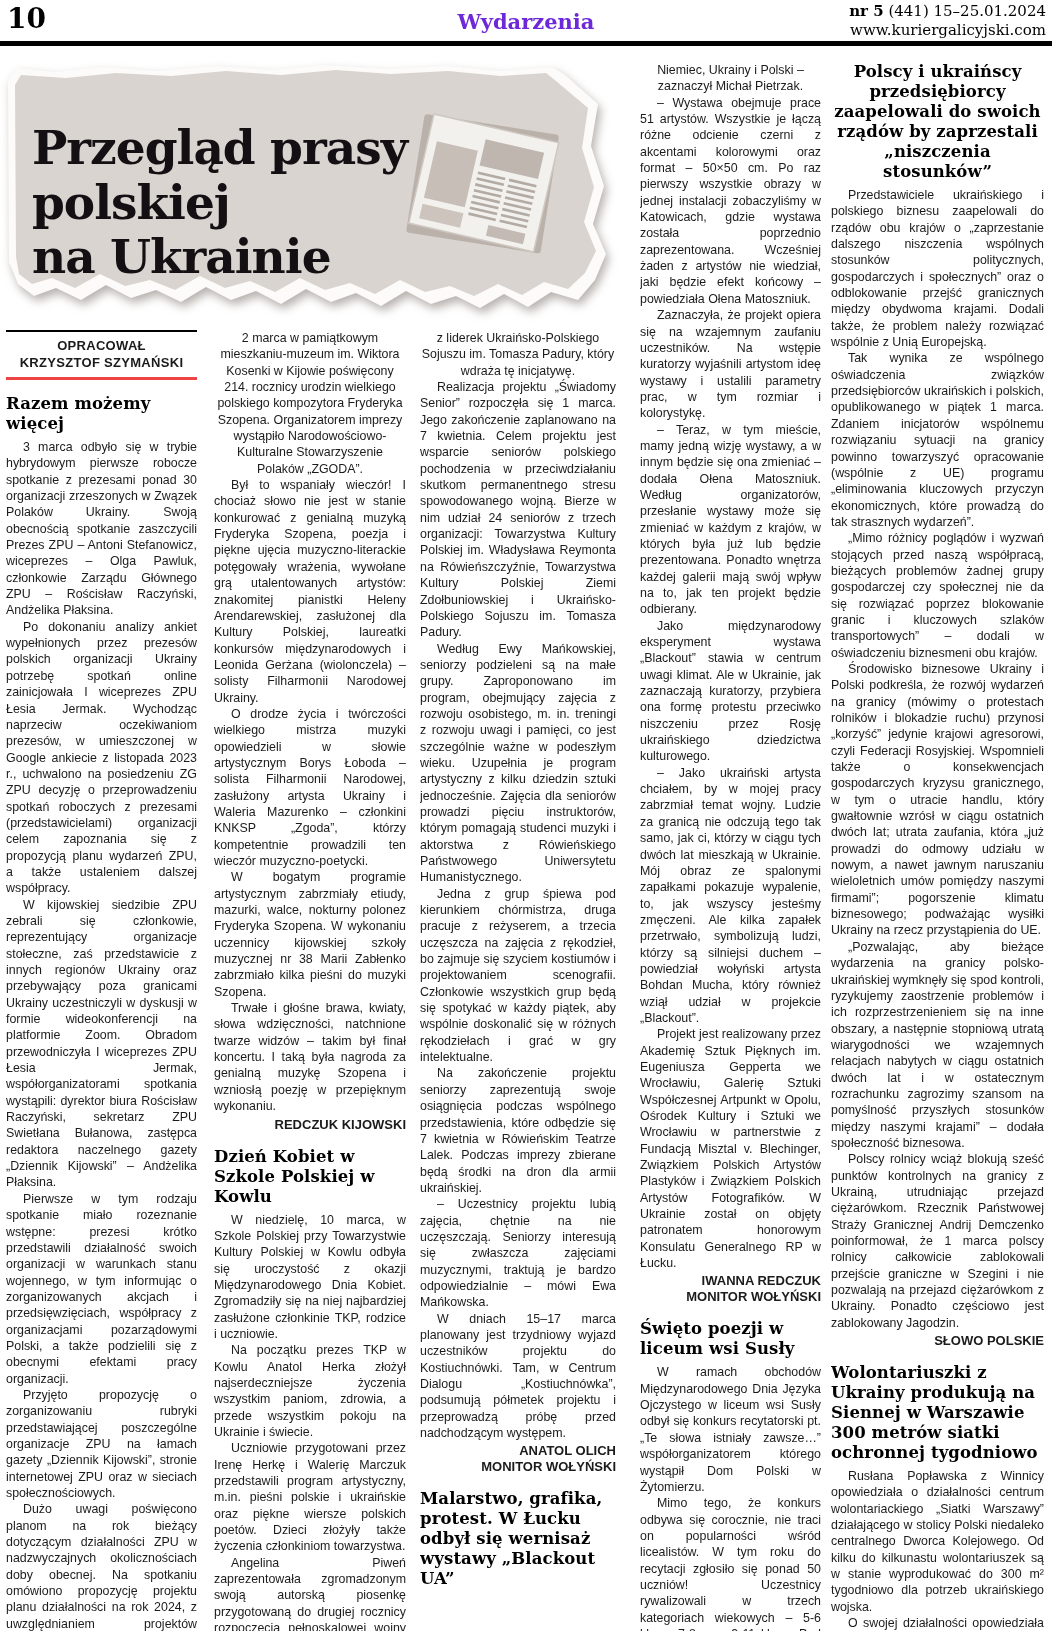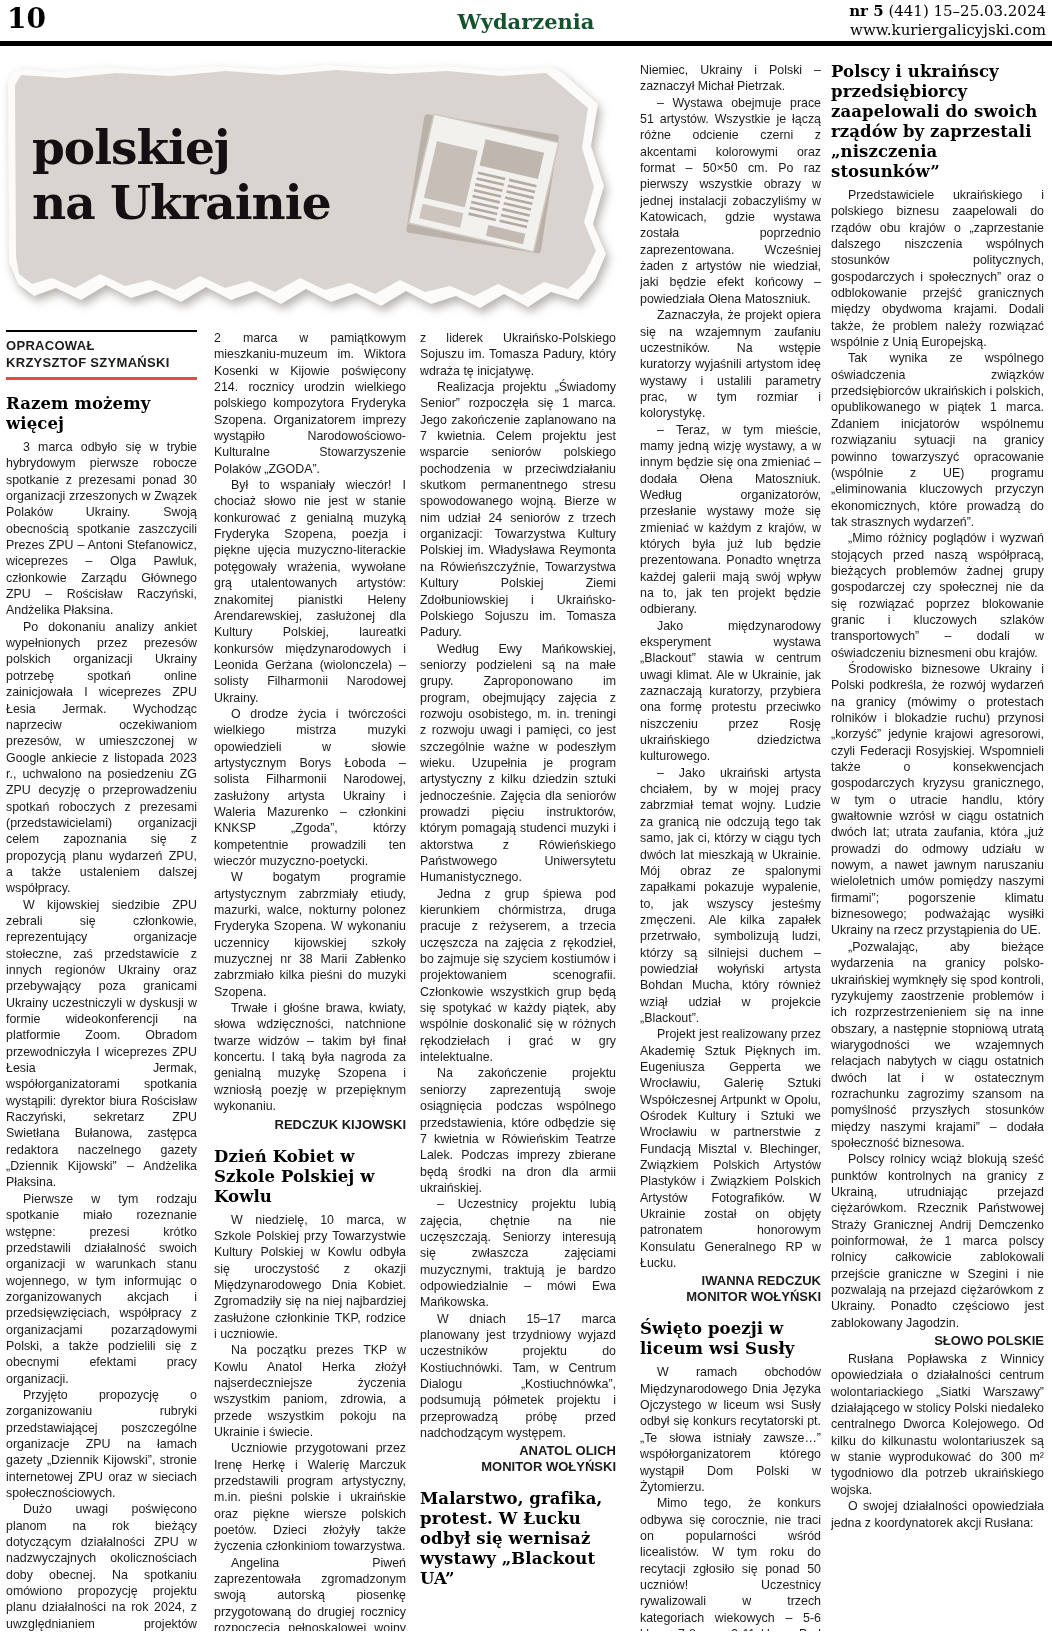--- a/index.html
+++ b/index.html
@@ -1,21 +1,21 @@
 <!DOCTYPE html>
 <html lang="pl"><head>
 <meta charset="utf-8">
 <style>
   html,body{margin:0;padding:0;background:#fff;}
   .page{position:relative;width:1052px;height:1635px;background:#fff;overflow:hidden;
         font-family:"Liberation Sans",sans-serif;color:#1b1b1b;}
   
   .pnum{position:absolute;left:7px;top:5px;font:bold 28px/1 "DejaVu Serif",serif;color:#000;}
   .psec{position:absolute;left:0;right:0;top:11px;text-align:center;
-        font:bold 21px/1 "DejaVu Serif",serif;color:#14532d;}
+        font:bold 21px/1 "DejaVu Serif",serif;color:#6d28d9;}
   .pissue{position:absolute;right:6px;top:2px;text-align:right;
           font:15px/1.25 "DejaVu Serif",serif;color:#000;}
   .pissue .b{font-weight:bold;}
   .rule{position:absolute;left:0;right:0;top:41px;height:5px;background:#000;}
   
   .lead{position:absolute;left:6px;top:62px;width:604px;height:256px;}
   .lead svg{position:absolute;left:0;top:0;filter:drop-shadow(3px 5px 5px rgba(108,98,90,.5));}
   .lead-title{position:absolute;left:26px;top:28px;
               font:bold 47px/1.15 "DejaVu Serif",serif;color:#140f13;letter-spacing:-1px;}
   .lead-title span{display:block;}
@@ -24,35 +24,35 @@
        font-size:12.4px;line-height:16.35px;hyphens:auto;-webkit-hyphens:auto;}
   .c1{left:6px;  top:330px;width:191px;height:1301px;}
   .c2{left:214px;top:330px;width:192px;height:1301px;}
   .c3{left:420px;top:330px;width:196px;height:1301px;}
   .c4{left:640px;top:62px; width:181px;height:1569px;}
   .c5{left:831px;top:62px; width:213px;height:1569px;}
   .para{margin:0;text-indent:17px;}
   .noindent{text-indent:0;}
   .story-heading{font:bold 16.5px/20px "DejaVu Serif",serif;color:#000;
                  margin:14px 0 5px;text-align:left;letter-spacing:.1px;}
-  .col > :first-child{margin-top:0;}
+  .col > :first-child{margin-top:0;text-align:center;}
   .kicker{border-top:2px solid #000;border-bottom:3px solid #ef4444;
           padding:5px 0 6px;margin:2px 0 12px;text-align:left;}
   .kicker-line{font-weight:bold;font-size:13px;line-height:17px;letter-spacing:.3px;}
   .byline{text-align:right;font-weight:bold;font-size:13px;line-height:16px;margin:2px 0;}
 </style>
 </head>
 <body>
 
 <div class="page">
 
   <div class="pnum">10</div>
   <div class="psec">Wydarzenia</div>
   <div class="pissue">
-    <div><span class="b">nr 5</span><span> (441) 15–25.03.2024</span></div>
+    <div><span class="b">nr 5</span><span> (441) 15–25.01.2024</span></div>
     <div>www.kuriergalicyjski.com</div>
   </div>
   <div class="rule"></div>
 
   <section class="lead">
     <svg width="604" height="256" viewBox="0 0 604 256" aria-hidden="true">
       <path fill="#fcfbfa" d="M2,18 L10,6 L50,10 L95,5 L150,9 L210,4 L265,8 L320,3 L380,7 L440,4 L495,9 L546,5
            L558,12 L592,42 L585,84 L598,124 L587,162 L600,192 L589,218 L572,238
            L545,230 L522,245 L498,232 L474,246 L450,234 L425,242 L400,229 L375,244 L350,231
            L325,240 L300,227 L275,242 L250,229 L225,238 L200,225 L175,240 L150,228 L125,236
@@ -83,20 +83,21 @@
           <rect x="56" y="82" width="28" height="2.6"></rect>
             <rect x="88" y="82" width="28" height="2.6"></rect>
           <rect x="56" y="88" width="28" height="2.6"></rect>
             <rect x="88" y="88" width="28" height="2.6"></rect>
         </g>
         <rect x="9" y="90" width="42" height="15" fill="#ccc4bd"></rect>
         <rect x="78" y="96" width="38" height="11" fill="#c2bab3"></rect>
       </g>
     </svg>
     <h1 class="lead-title">
+      <span>Przegląd prasy</span>
       <span>polskiej</span>
       <span>na Ukrainie</span>
     </h1>
   </section>
 
   <div class="col c1">
       <div class="kicker">
         <div class="kicker-line">OPRACOWAŁ</div>
         <div class="kicker-line">KRZYSZTOF SZYMAŃSKI</div>
       </div>
@@ -157,17 +158,18 @@
       <h2 class="story-heading">Polscy i ukraińscy przedsiębiorcy zaapelowali do swoich rządów by zaprzestali „niszczenia stosunków”</h2>
       <p class="para">Przedstawiciele ukraińskiego i polskiego biznesu zaapelowali do rządów obu krajów o „zaprzestanie dalszego niszczenia wspólnych stosunków politycznych, gospodarczych i społecznych” oraz o odblokowanie przejść granicznych między obydwoma krajami. Dodali także, że problem należy rozwiązać wspólnie z Unią Europejską.</p>
       <p class="para">Tak wynika ze wspólnego oświadczenia związków przedsiębiorców ukraińskich i polskich, opublikowanego w piątek 1 marca. Zdaniem inicjatorów wspólnemu rozwiązaniu sytuacji na granicy powinno towarzyszyć opracowanie (wspólnie z UE) programu „eliminowania kluczowych przyczyn ekonomicznych, które prowadzą do tak strasznych wydarzeń”.</p>
       <p class="para">„Mimo różnicy poglądów i wyzwań stojących przed naszą współpracą, bieżących problemów żadnej grupy gospodarczej czy społecznej nie da się rozwiązać poprzez blokowanie granic i kluczowych szlaków transportowych” – dodali w oświadczeniu biznesmeni obu krajów.</p>
       <p class="para">Środowisko biznesowe Ukrainy i Polski podkreśla, że rozwój wydarzeń na granicy (mówimy o protestach rolników i blokadzie ruchu) przynosi „korzyść” jedynie krajowi agresorowi, czyli Federacji Rosyjskiej. Wspomnieli także o konsekwencjach gospodarczych kryzysu granicznego, w tym o utracie handlu, który gwałtownie wzrósł w ciągu ostatnich dwóch lat; utrata zaufania, która „już prowadzi do odmowy udziału w nowym, a nawet jawnym naruszaniu wieloletnich umów pomiędzy naszymi firmami”; pogorszenie klimatu biznesowego; podważając wysiłki Ukrainy na rzecz przystąpienia do UE.</p>
       <p class="para">„Pozwalając, aby bieżące wydarzenia na granicy polsko-ukraińskiej wymknęły się spod kontroli, ryzykujemy zaostrzenie problemów i ich rozprzestrzenieniem się na inne obszary, a następnie stopniową utratą wiarygodności we wzajemnych relacjach nabytych w ciągu ostatnich dwóch lat i w ostatecznym rozrachunku zagrozimy szansom na pomyślność przyszłych stosunków między naszymi krajami” – dodała społeczność biznesowa.</p>
       <p class="para">Polscy rolnicy wciąż blokują sześć punktów kontrolnych na granicy z Ukrainą, utrudniając przejazd ciężarówkom. Rzecznik Państwowej Straży Granicznej Andrij Demczenko poinformował, że 1 marca polscy rolnicy całkowicie zablokowali przejście graniczne w Szegini i nie pozwalają na przejazd ciężarówkom z Ukrainy. Ponadto częściowo jest zablokowany Jagodzin.</p>
       <div class="byline">
         <div class="byline-line">SŁOWO POLSKIE</div>
       </div>
+      <h2 class="story-heading">Wolontariuszki z Ukrainy produkują na Siennej w Warszawie 300 metrów siatki ochronnej tygodniowo</h2>
       <p class="para">Rusłana Popławska z Winnicy opowiedziała o działalności centrum wolontariackiego „Siatki Warszawy” działającego w stolicy Polski niedaleko centralnego Dworca Kolejowego. Od kilku do kilkunastu wolontariuszek są w stanie wyprodukować do 300 m² tygodniowo dla potrzeb ukraińskiego wojska.</p>
       <p class="para">O swojej działalności opowiedziała jedna z koordynatorek akcji Rusłana:</p>
     </div>
 
 </div>
 
 </body></html>

